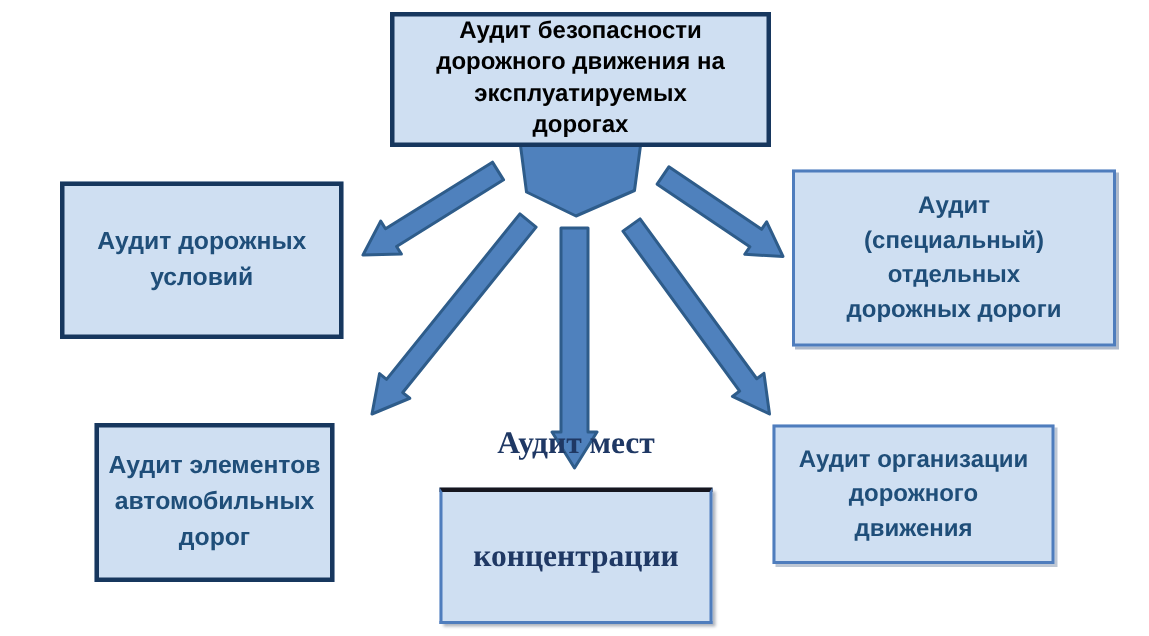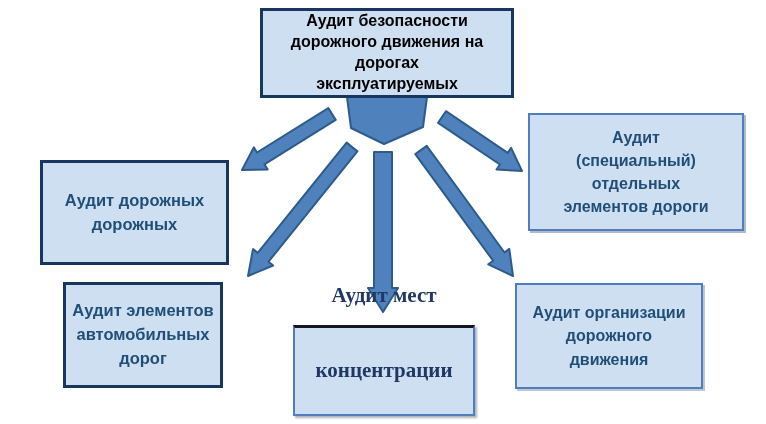--- a/index.html
+++ b/index.html
@@ -15,42 +15,42 @@
   }
   .node .ln { display:block; white-space:nowrap; }
   #node-root {
     left:260px; top:8px; width:254px; height:90px;
     border:3px solid var(--border_dark); color:var(--text_black);
     font-size:16px; line-height:1.3;
   }
   #node-road-conditions {
     left:40px; top:121px; width:189px; height:105px;
     border:3px solid var(--border_dark); color:var(--text_blue);
-    font-size:16.5px; line-height:1.4;margin-top:39px;
+    font-size:16.5px; line-height:1.4;
   }
   #node-special-elements {
     left:528px; top:113px; width:216px; height:118px;
     border:2px solid var(--border_mid); box-shadow:2px 2px 0 rgba(110,130,160,0.55);
     color:var(--text_blue); font-size:16px; line-height:1.45;
   }
   #node-equipment-elements {
     left:63px; top:282px; width:160px; height:106px;
     border:3px solid var(--border_dark); color:var(--text_blue);
     font-size:16.5px; line-height:1.45;
   }
   #node-accident-concentration {
     left:293px; top:325px; width:182px; height:91px;
     border:2px solid var(--border_mid); border-top:3px solid #16161f;
     box-shadow:2px 2px 2px rgba(90,100,120,0.5);
     color:var(--text_navy);
     font-family:"Liberation Serif","DejaVu Serif",serif;
     font-size:21px; line-height:1.3;gap:48px;
   }
   #node-traffic-organization {
-    left:515px; top:283px; width:188px; height:106px;
+    left:515px; top:283px; width:188px; height:93px;
     border:2px solid var(--border_mid); box-shadow:2px 2px 0 rgba(110,130,160,0.45);
     color:var(--text_blue); font-size:16px; line-height:1.45;
   }
   .shape { fill:var(--arrow_fill); stroke:var(--arrow_stroke); stroke-width:2; stroke-linejoin:round; }
 </style>
 </head>
 <body>
 
 <div class="stage">
 
@@ -65,34 +65,34 @@
     <polygon class="shape" points="374,152 374,288 368,288 383,312 398,288 392,288 392,152"></polygon>
 
     <polygon class="shape" points="438.1,122.8 499.9,164.5 496.5,169.5 522,171 511.1,147.9 507.7,152.9 445.9,111.2"></polygon>
 
     <polygon class="shape" points="415.3,154.1 493.1,260.7 488.3,264.3 513,276 509.3,248.9 504.5,252.5 426.7,145.9"></polygon>
   </svg>
 
   <div class="node" id="node-root">
     <span class="ln">Аудит безопасности</span>
     <span class="ln">дорожного движения на</span>
+    <span class="ln">эксплуатируемых</span>
     <span class="ln">дорогах</span>
-    <span class="ln">эксплуатируемых</span>
   </div>
 
   <div class="node" id="node-road-conditions">
     <span class="ln">Аудит дорожных</span>
-    <span class="ln">дорожных</span>
+    <span class="ln">условий</span>
   </div>
 
   <div class="node" id="node-special-elements">
     <span class="ln">Аудит</span>
     <span class="ln">(специальный)</span>
     <span class="ln">отдельных</span>
-    <span class="ln">элементов дороги</span>
+    <span class="ln">дорожных дороги</span>
   </div>
 
   <div class="node" id="node-equipment-elements">
     <span class="ln">Аудит элементов</span>
     <span class="ln">автомобильных</span>
     <span class="ln">дорог</span>
   </div>
 
   <div class="node" id="node-accident-concentration">
     <span class="ln">Аудит мест</span>

